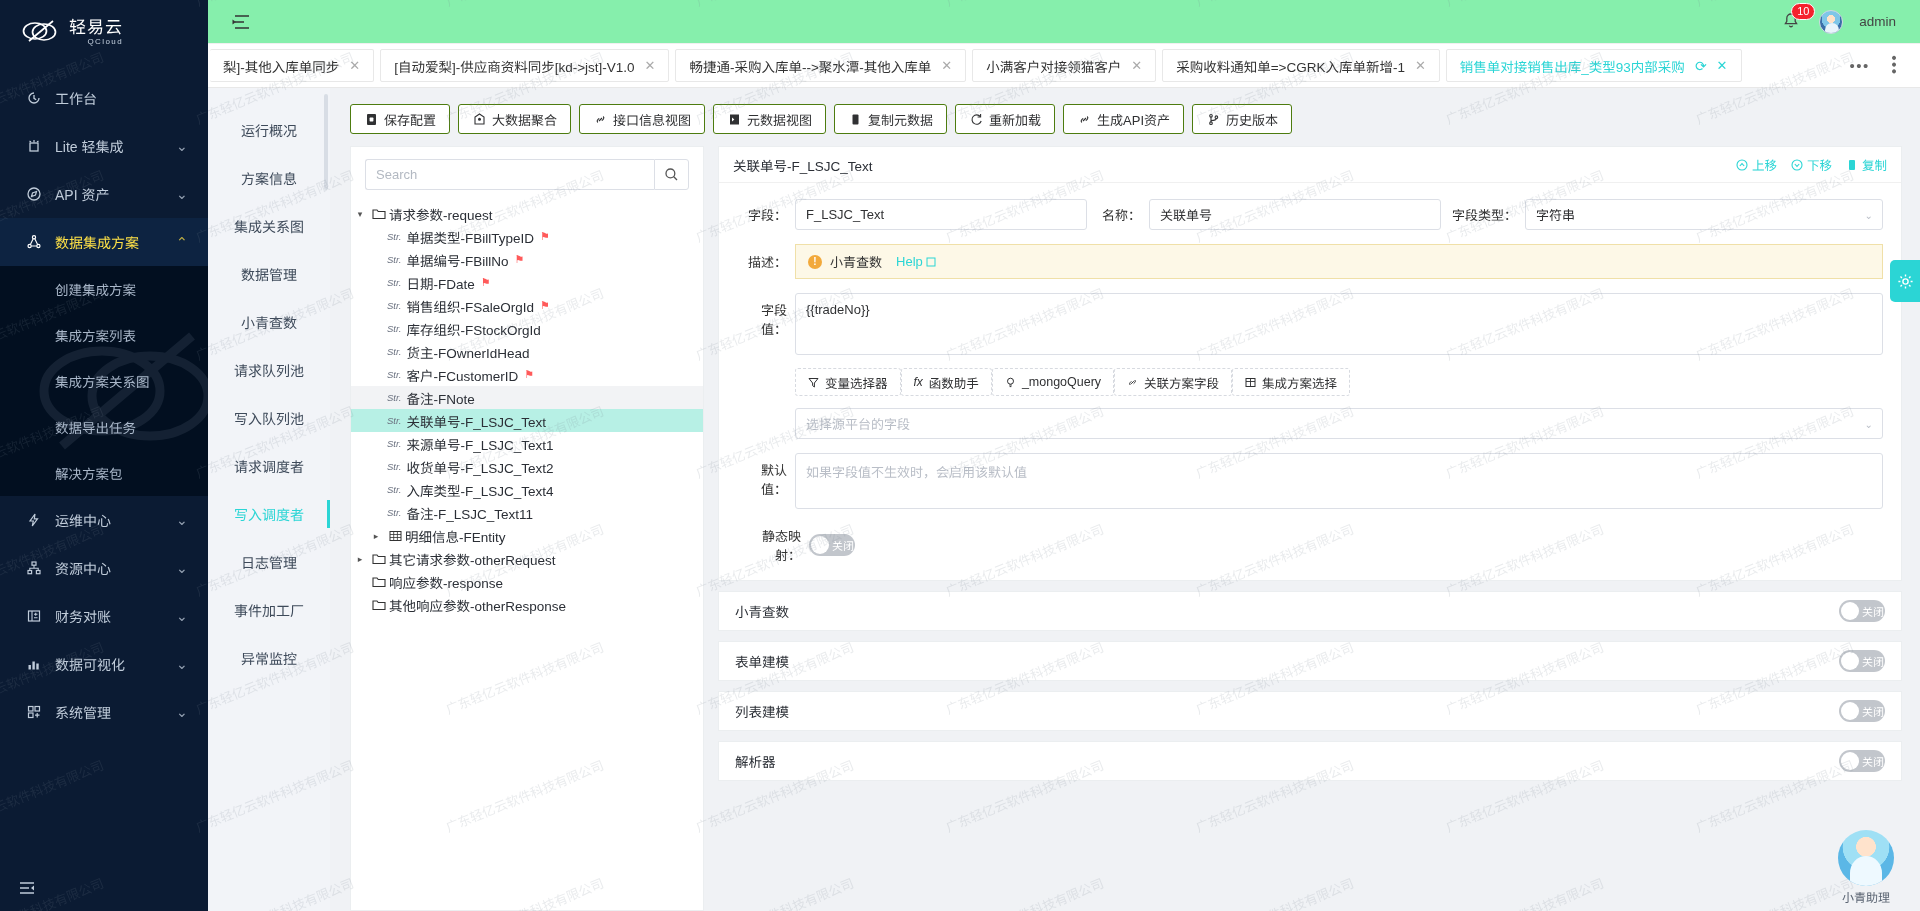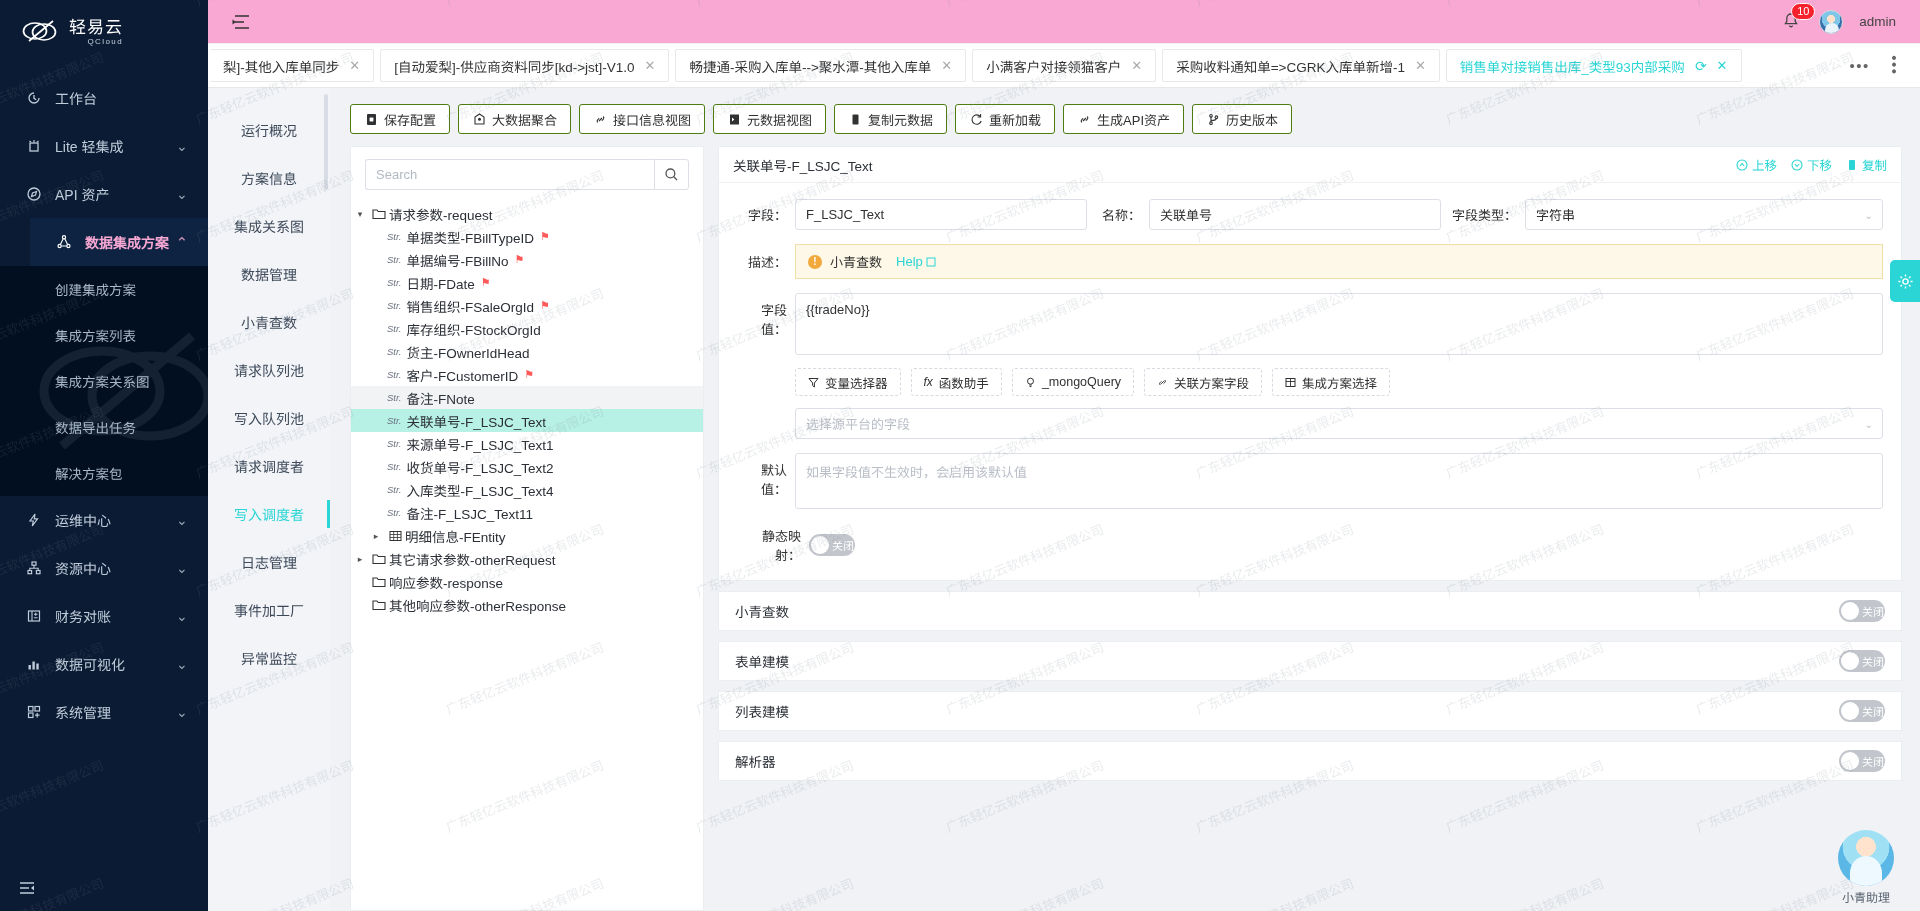--- a/index.html
+++ b/index.html
@@ -34,41 +34,41 @@
 
   .menu { margin-top: 10px; }
   .menu-item {
     height: 48px; display: flex; align-items: center;
     padding: 0 20px 0 24px; cursor: pointer;
     font-size: 14px; color: #c0ccda; position: relative;
   }
   .menu-item .mi-icon { width: 20px; flex: 0 0 20px; display:flex; align-items:center; justify-content:center; margin-right: 11px; }
   .menu-item .mi-label { flex: 1 1 auto; white-space: nowrap; }
   .menu-item .mi-arrow { flex: 0 0 12px; opacity: .75; }
-  .menu-item.active { color: #f9a8d4; font-weight: bold; background: #0d2341; margin-left: 30px; }
+  .menu-item.active { color: #fde047; font-weight: normal; background: #0d2341; }
   .submenu { background: #020f20; }
   .sub-item {
     height: 46px; display: flex; align-items: center;
     padding-left: 55px; font-size: 13.5px; color: #a9b7c9; cursor: pointer;
   }
   .sidebar-watermark {
     position: absolute; left: 32px; top: 296px; width: 190px; height: 190px;
     opacity: .085; pointer-events: none;
   }
   .collapse-btn-bottom {
     position: absolute; bottom: 0; left: 0; width: 208px; height: 46px;
     display: flex; align-items: center; padding-left: 18px; cursor: pointer; color:#c0ccda;
   }
 
   
   .right { flex: 1 1 auto; height: 911px; display: flex; flex-direction: column; min-width: 0; }
 
   
   .topbar {
-    height: 44px; background: #f9a8d4; display: flex; align-items: center;
+    height: 44px; background: #86efac; display: flex; align-items: center;
     border-bottom: 1px solid #f0f0f0; flex: 0 0 44px; position: relative;
   }
   .hamburger { margin-left: 22px; width: 22px; height: 22px; cursor: pointer; display:flex;align-items:center;justify-content:center;}
   .topbar-right { margin-left: auto; display: flex; align-items: center; gap: 16px; padding-right: 24px; }
   .bell-wrap { position: relative; width: 22px; height: 22px; cursor: pointer; }
   .badge {
     position: absolute; top: -8px; left: 10px; min-width: 20px; height: 17px;
     background: #f5222d; color: #fff; border-radius: 9px; font-size: 11px;
     display: flex; align-items: center; justify-content: center; padding: 0 5px;
     border: 1px solid #fff;
@@ -209,21 +209,21 @@
   .help-link { color: #2bd5d5; cursor: pointer; display: inline-flex; align-items: center; gap: 3px; margin-left: 6px;}
 
   .ta {
     border: 1px solid #dcdfe6; border-radius: 3px; width: 100%; min-height: 62px;
     padding: 8px 10px; font-size: 13px; color: #303133; resize: none; outline: none;
     font-family: "Liberation Sans", sans-serif;
   }
   .ta::placeholder { color: #b9bec7; }
   .ta.tall { min-height: 56px; }
 
-  .chipbar { display: flex; gap: 10px; margin: 10px 0 0 0; }
+  .chipbar { display: flex; margin: 10px 0 0 0; }
   .chip {
     display: inline-flex; align-items: center; gap: 6px;
     height: 28px; padding: 0 12px; border: 1px dashed #d7dae0; background: #fff;
     border-radius: 3px; font-size: 12.5px; color: #303133; cursor: pointer; white-space: nowrap;
   }
 
   .switch {
     width: 46px; height: 22px; border-radius: 11px; background: #c2c6cc;
     display: inline-flex; align-items: center; position: relative; cursor: pointer; flex:0 0 46px;
   }

